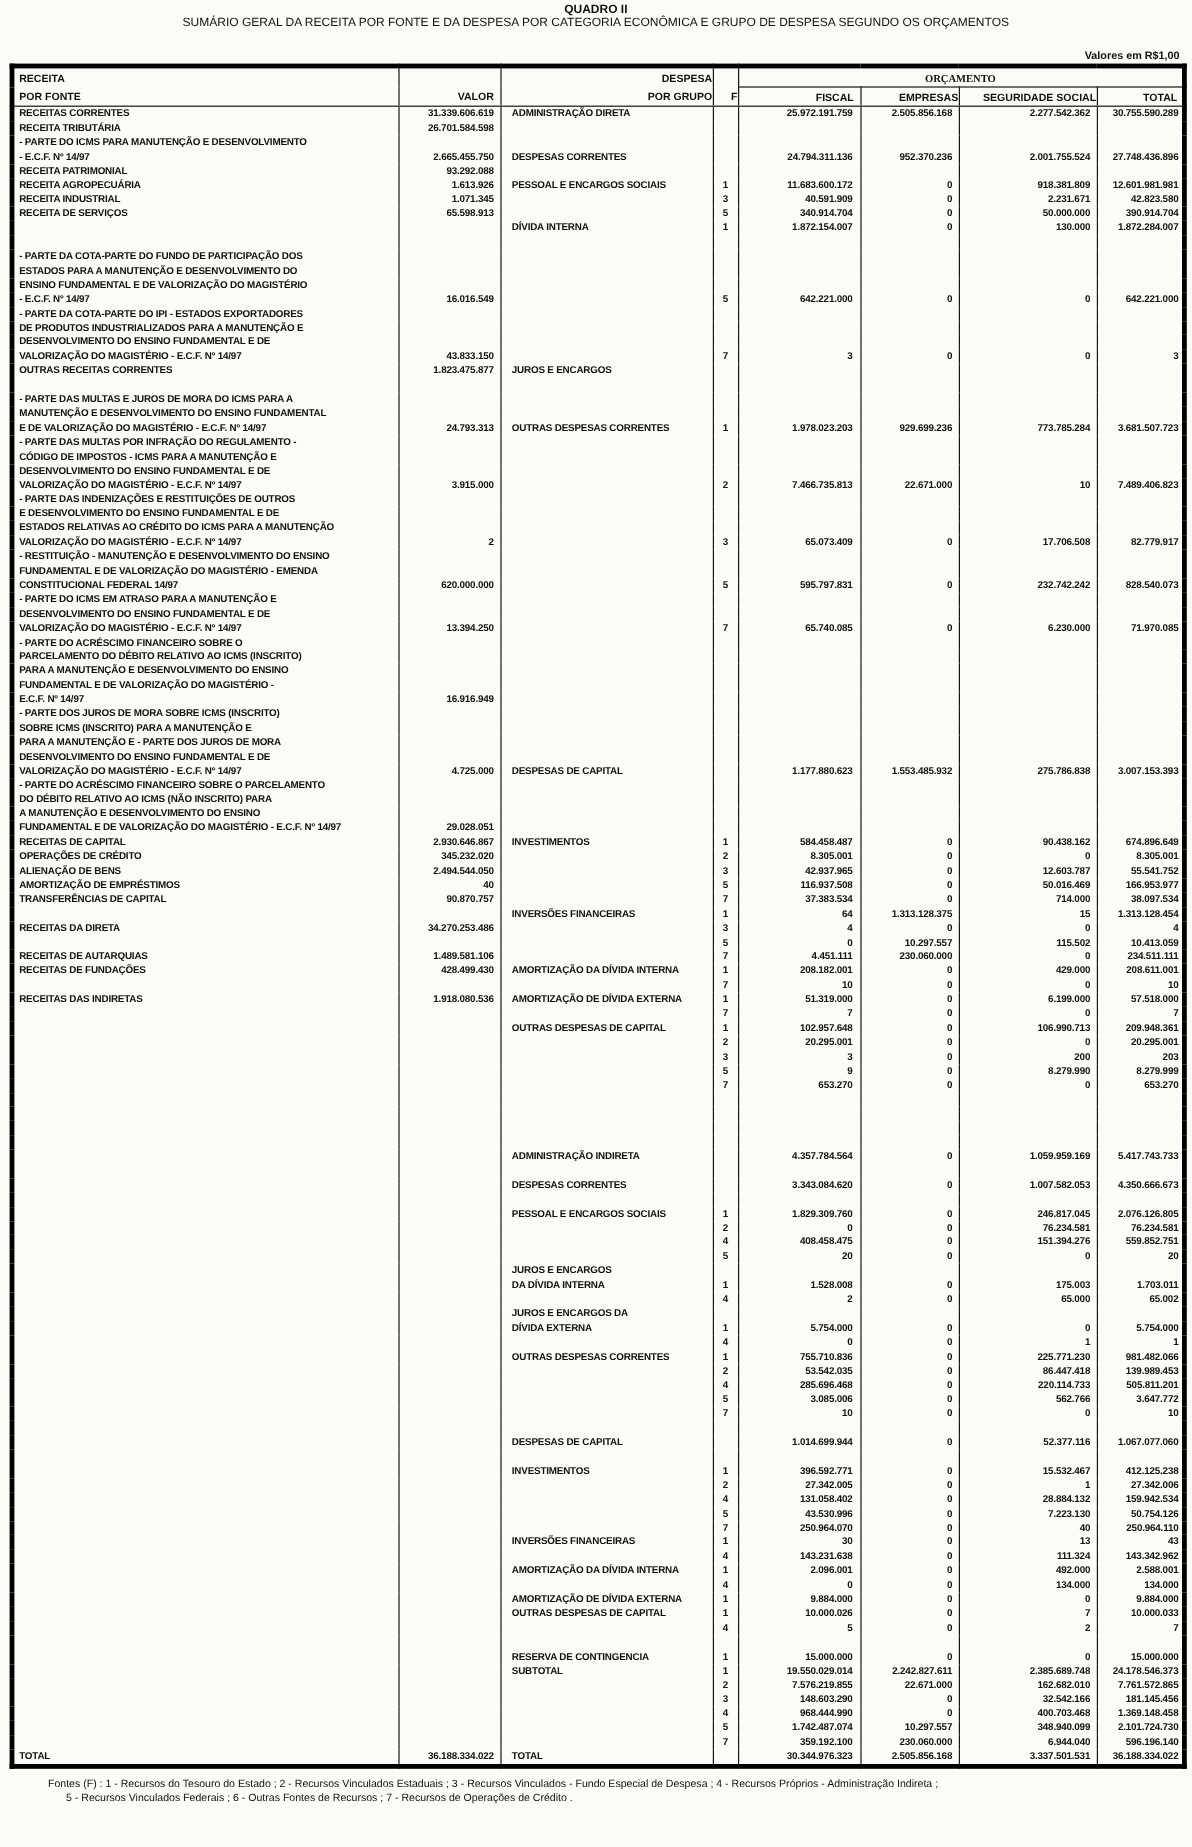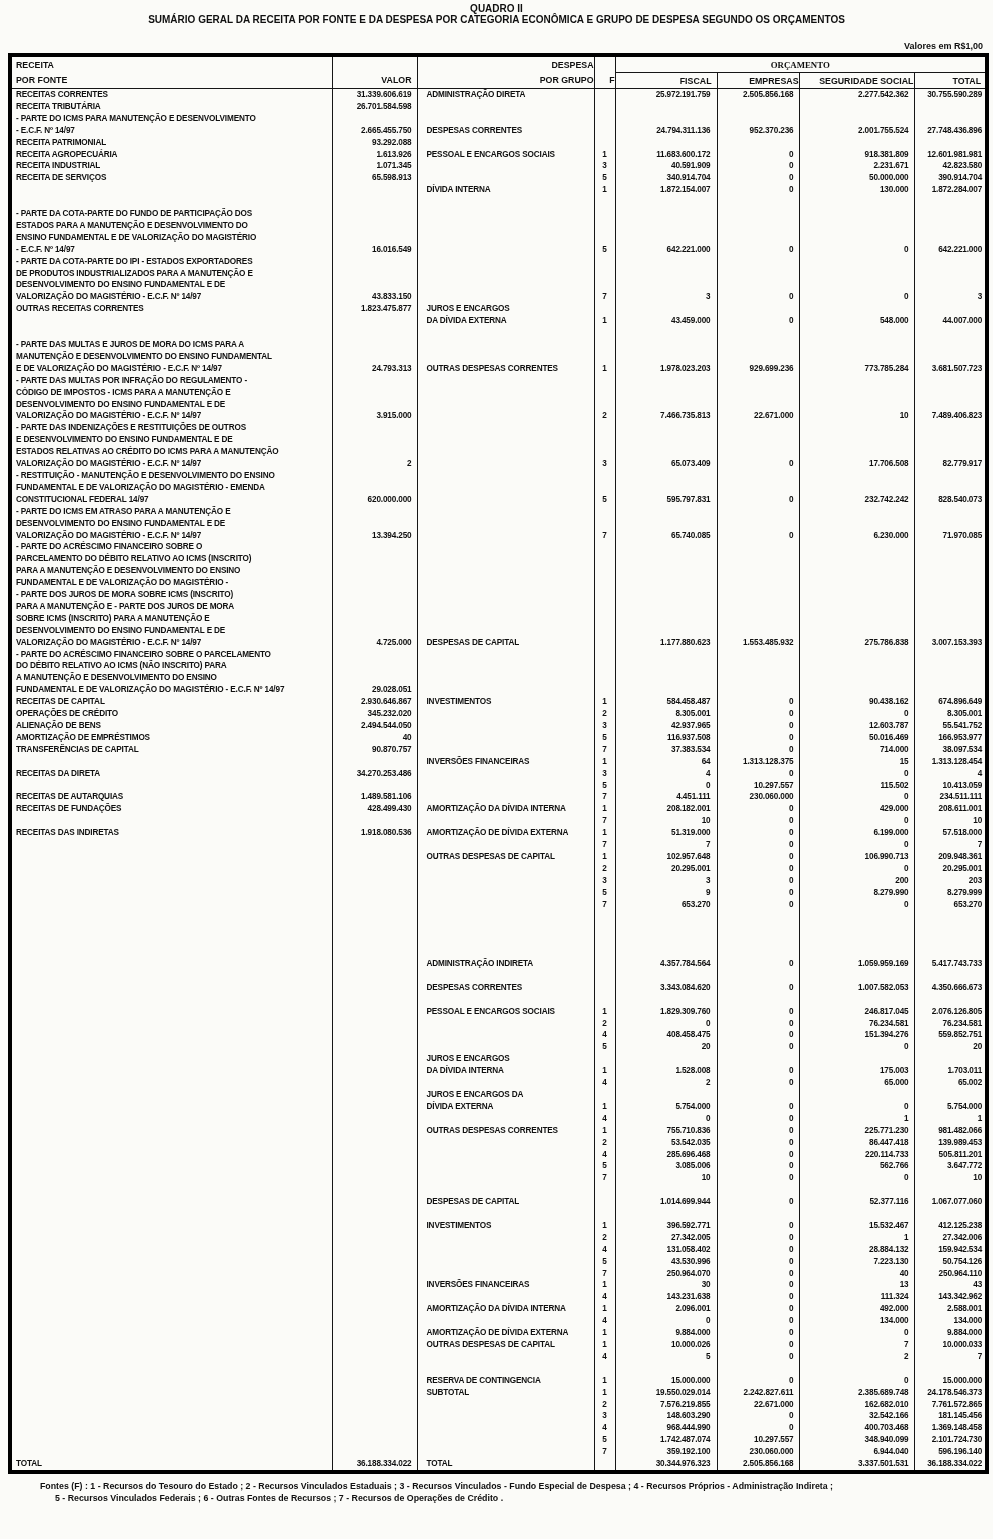--- a/index.html
+++ b/index.html
@@ -4,21 +4,21 @@
 <style>
   html,body{margin:0;padding:0;}
   body{
     width:993px;height:1539px;
     background:#fbfbf8;
     font-family:"Liberation Sans", sans-serif;
     color:#101010;
   }
   .page{position:relative;width:993px;height:1539px;overflow:hidden;}
   .title-line1{padding-top:3px;text-align:center;font-size:10px;font-weight:bold;letter-spacing:0;}
-  .title-line2{text-align:center;font-size:10px;font-weight:bold;}
+  .title-line2{text-align:center;font-size:10px;font-weight:normal;}
   .currency-note{margin:16px 10px 2px 0;text-align:right;font-size:9px;font-weight:bold;}
   table.main{
     border-collapse:collapse;table-layout:fixed;
     margin-left:8px;width:977px;
     border:4px solid #000000;
     background:transparent;
   }
   th,td{
     font-weight:bold;
     white-space:nowrap;overflow:hidden;
@@ -38,21 +38,21 @@
     border-left:1px solid #161616;
   }
   td.c0{border-left:none;text-align:left;padding-left:4px;}
   td.c1{text-align:right;padding-right:5px;}
   td.c2{text-align:left;padding-left:9px;}
   td.c3{text-align:center;}
   td.c4{text-align:right;padding-right:6px;}
   td.c5{text-align:right;padding-right:5px;}
   td.c6{text-align:right;padding-right:5px;}
   td.c7{text-align:right;padding-right:3px;}
-  .footnotes{margin:6px 0 0 40px;font-size:8.8px;font-weight:bold;line-height:12px;}
+  .footnotes{margin:6px 0 0 40px;font-size:8.8px;font-weight:normal;line-height:12px;}
   .footnotes .fn2{margin-left:15px;}
 </style>
 </head>
 <body>
 
 <div class="page">
 
   <div class="title-line1">QUADRO II</div>
   <div class="title-line2">SUMÁRIO GERAL DA RECEITA POR FONTE E DA DESPESA POR CATEGORIA ECONÔMICA E GRUPO DE DESPESA SEGUNDO OS ORÇAMENTOS</div>
 
@@ -275,30 +275,20 @@
           <td class="c2">JUROS E ENCARGOS</td>
           <td class="c3"></td>
           <td class="c4"></td>
           <td class="c5"></td>
           <td class="c6"></td>
           <td class="c7"></td>
         </tr>
         <tr>
           <td class="c0"></td>
           <td class="c1"></td>
-          <td class="c2">DA DÍVIDA EXTERNA</td>
-          <td class="c3">1</td>
-          <td class="c4">43.459.000</td>
-          <td class="c5">0</td>
-          <td class="c6">548.000</td>
-          <td class="c7">44.007.000</td>
-        </tr>
-        <tr>
-          <td class="c0"></td>
-          <td class="c1"></td>
           <td class="c2"></td>
           <td class="c3"></td>
           <td class="c4"></td>
           <td class="c5"></td>
           <td class="c6"></td>
           <td class="c7"></td>
         </tr>
         <tr>
           <td class="c0">- PARTE DAS MULTAS E JUROS DE MORA DO ICMS PARA A</td>
           <td class="c1"></td>
@@ -503,41 +493,51 @@
           <td class="c0">FUNDAMENTAL E DE VALORIZAÇÃO DO MAGISTÉRIO -</td>
           <td class="c1"></td>
           <td class="c2"></td>
           <td class="c3"></td>
           <td class="c4"></td>
           <td class="c5"></td>
           <td class="c6"></td>
           <td class="c7"></td>
         </tr>
         <tr>
+          <td class="c0">E.C.F. Nº 14/97</td>
+          <td class="c1">16.916.949</td>
+          <td class="c2"></td>
+          <td class="c3"></td>
+          <td class="c4"></td>
+          <td class="c5"></td>
+          <td class="c6"></td>
+          <td class="c7"></td>
+        </tr>
+        <tr>
           <td class="c0">- PARTE DOS JUROS DE MORA SOBRE ICMS (INSCRITO)</td>
           <td class="c1"></td>
           <td class="c2"></td>
           <td class="c3"></td>
           <td class="c4"></td>
           <td class="c5"></td>
           <td class="c6"></td>
           <td class="c7"></td>
         </tr>
         <tr>
+          <td class="c0">SOBRE ICMS (INSCRITO) PARA A MANUTENÇÃO E</td>
+          <td class="c1"></td>
+          <td class="c2"></td>
+          <td class="c3"></td>
+          <td class="c4"></td>
+          <td class="c5"></td>
+          <td class="c6"></td>
+          <td class="c7"></td>
+        </tr>
+        <tr>
           <td class="c0">PARA A MANUTENÇÃO E - PARTE DOS JUROS DE MORA</td>
-          <td class="c1"></td>
-          <td class="c2"></td>
-          <td class="c3"></td>
-          <td class="c4"></td>
-          <td class="c5"></td>
-          <td class="c6"></td>
-          <td class="c7"></td>
-        </tr>
-        <tr>
-          <td class="c0">SOBRE ICMS (INSCRITO) PARA A MANUTENÇÃO E</td>
           <td class="c1"></td>
           <td class="c2"></td>
           <td class="c3"></td>
           <td class="c4"></td>
           <td class="c5"></td>
           <td class="c6"></td>
           <td class="c7"></td>
         </tr>
         <tr>
           <td class="c0">DESENVOLVIMENTO DO ENSINO FUNDAMENTAL E DE</td>

